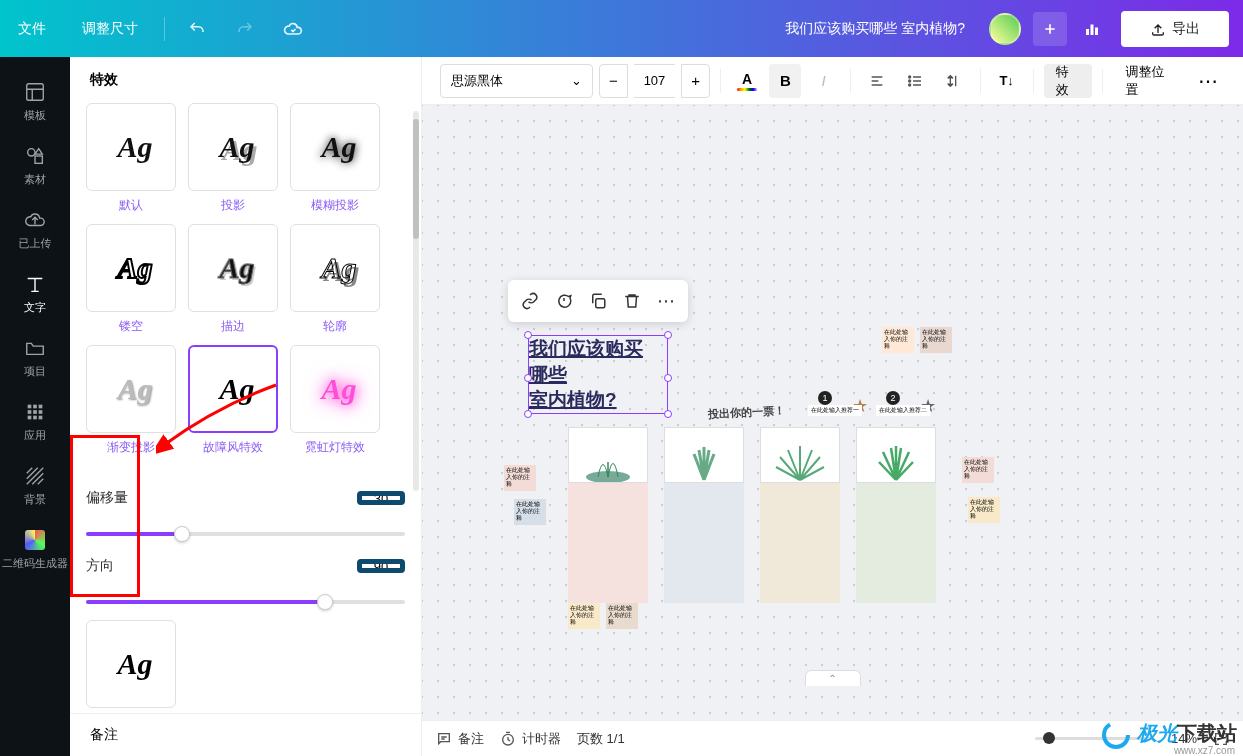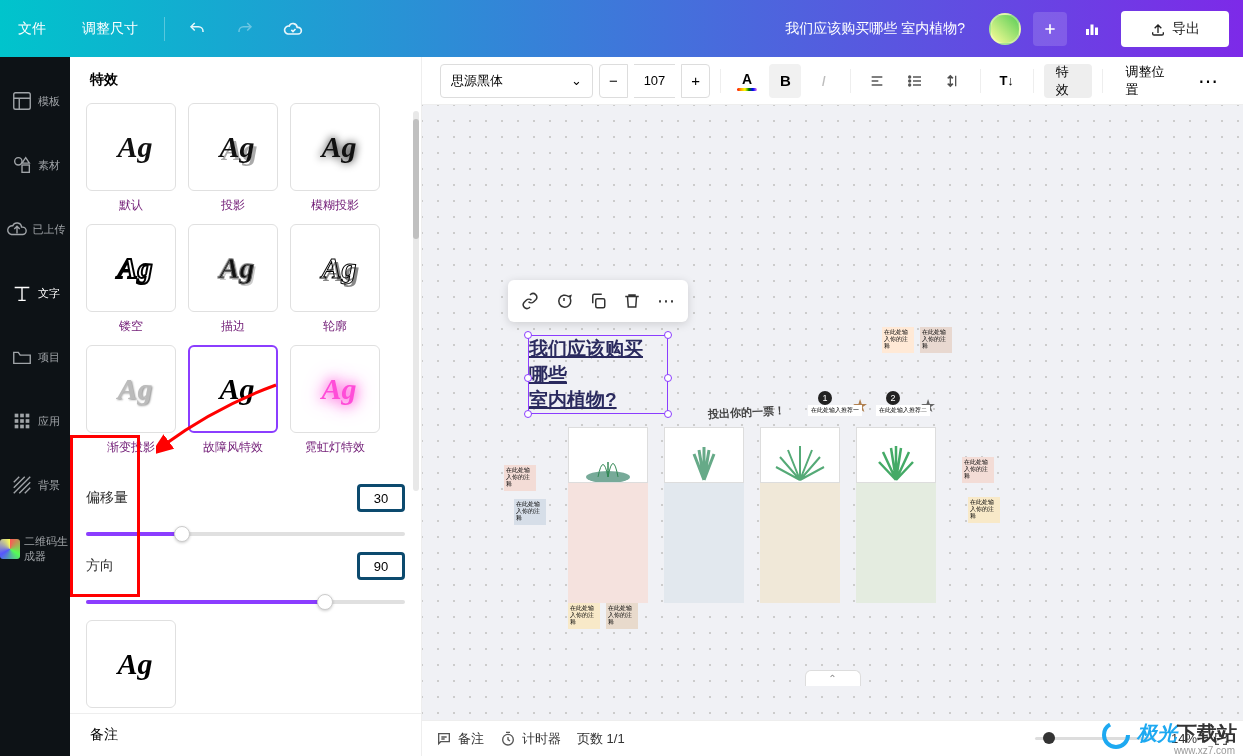--- a/index.html
+++ b/index.html
@@ -12,51 +12,51 @@
 .tb-icon svg, .tb-icon div { opacity: 0.9; }
 .tb-sep { width: 1px; height: 24px; background: rgba(255,255,255,0.3); margin: 0 8px; }
 .doc-title { flex: 1; text-align: right; padding-right: 16px; font-size: 14px; font-weight: 500; }
 .avatar { width: 32px; height: 32px; border-radius: 50%; background: linear-gradient(45deg,#ff9,#5c5); margin: 0 8px; border: 2px solid rgba(255,255,255,.3);}
 .icon-btn-top { width: 34px; height: 34px; display: flex; align-items: center; justify-content: center; border-radius: 4px; margin: 0 4px; cursor: pointer; }
 .plus-btn { background: rgba(255,255,255,.15); }
 .export-btn { background: #fff; color: #222; padding: 0 29px; height: 36px; display: flex; align-items: center; border-radius: 4px; margin: 0 14px 0 8px; gap: 6px; font-size: 14px; cursor: pointer; }
 
 
 .rail { position: absolute; left: 0; top: 57px; width: 70px; bottom: 0; background: #0d1216; color: #aaa; display: flex; flex-direction: column; align-items: center; padding-top: 12px; }
-.rail-item { width: 100%; height: 64px; display: flex; flex-direction: row; align-items: center; justify-content: center; gap: 4px; font-size: 11px; cursor: pointer; color: #a0a4a8;}
+.rail-item { width: 100%; height: 64px; display: flex; flex-direction: column; align-items: center; justify-content: center; gap: 4px; font-size: 11px; cursor: pointer; color: #a0a4a8;}
 .rail-item.active { color: #fff; }
 .rail-icon { width: 24px; height: 24px; display: flex; align-items: center; justify-content: center; }
 
 
 .panel { position: absolute; left: 70px; top: 57px; width: 352px; bottom: 0; background: #fff; display: flex; flex-direction: column; border-right: 1px solid #eee;}
 .panel-head { padding: 14px 20px; font-size: 14px; font-weight: 600; }
 .panel-body { flex: 1; overflow: hidden; position: relative; padding: 0 16px; }
 .effect-grid { display: grid; grid-template-columns: repeat(3, 90px); gap: 10px 12px; justify-content: start; }
 .effect-card { width: 90px; }
 .effect-thumb { width: 90px; height: 88px; border: 1px solid #e0e0e0; border-radius: 6px; display: flex; align-items: center; justify-content: center; font-size: 30px; font-weight: 900; font-style: italic; font-family: Georgia, serif; cursor: pointer; position: relative; padding-left: 8px;}
 .effect-card.selected .effect-thumb { border: 2px solid #8b3dff; }
-.effect-label { text-align: center; font-size: 12px; color: #701a75; margin-top: 6px; }
+.effect-label { text-align: center; font-size: 12px; color: #8b5cf6; margin-top: 6px; }
 .eff-default { color: #111; }
 .eff-shadow { color: #111; text-shadow: 3px 3px 0 #aaa; }
 .eff-blur { color: #111; text-shadow: 0 0 8px #000;}
 .eff-hollow { color: transparent; -webkit-text-stroke: 2px #000;}
 .eff-stroke { color: #111; text-shadow: 2px 2px 0 #ccc, -1px -1px 0 #ccc; -webkit-text-stroke: 1px #666;}
 .eff-outline { -webkit-text-stroke: 1px #000; color: transparent; text-shadow: 3px 3px 0 #888;}
 .eff-gradient { color: #bbb; text-shadow: 1px 1px 2px #999;}
 .eff-glitch { position: relative; color: #000;}
 .eff-glitch::before{content:"Ag";position:absolute;color:#0ff;left:-2px;top:0;z-index:-1;}
 .eff-glitch::after{content:"Ag";position:absolute;color:#f0f;left:2px;top:0;z-index:-1;}
 .eff-neon { color: #ff4dd8; text-shadow: 0 0 12px #ff4dd8, 0 0 20px #ff4dd8;}
 .eff-bg { background: #fff; color:#000;}
 
 .controls { margin-top: 18px;}
 .ctrl-row { display: flex; align-items: center; margin-bottom: 10px; height: 48px;}
 .ctrl-label { font-size: 14px; color: #333; width: 60px;}
 .ctrl-spacer{flex:1;}
-.ctrl-val { width: 48px; height: 28px; border: 3px solid #0c4a6e; border-radius: 4px; text-align: center; font-size: 13px;}
+.ctrl-val { width: 48px; height: 14px; border: 5px solid #0c4a6e; border-radius: 4px; text-align: center; font-size: 13px;}
 .slider { width: 100%; height: 4px; background: #e0e0e0; border-radius: 2px; position: relative; margin-bottom: 6px;}
 .slider-fill{height:100%;background:#8b3dff;border-radius:2px;}
 .slider-thumb{width:16px;height:16px;background:#fff;border:1px solid #ccc;border-radius:50%;position:absolute;top:-6px;transform:translateX(-50%);box-shadow:0 1px 3px rgba(0,0,0,.2);}
 .color-swatches{display:flex;gap:4px;}
 .swatch{width:38px;height:38px;border-radius:4px;cursor:pointer;}
 .swatch.active{outline:3px solid #8b3dff;outline-offset:-1px;}
 .red-box{position:absolute;border:3px solid red;pointer-events:none;}
 .arrow-red{position:absolute;pointer-events:none;}
 .panel-scroll{position:absolute;right:2px;top:8px;width:6px;height:380px;background:#e8e8e8;border-radius:3px;}
 .panel-scroll-thumb{width:100%;height:120px;background:#c0c0c0;border-radius:3px;margin-top:8px;}

